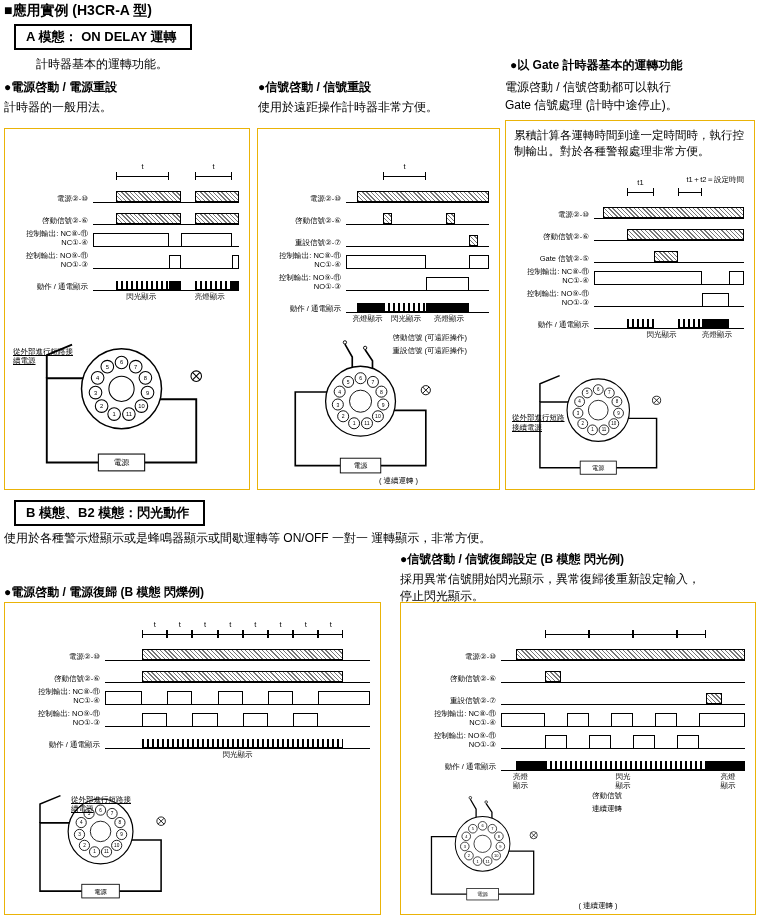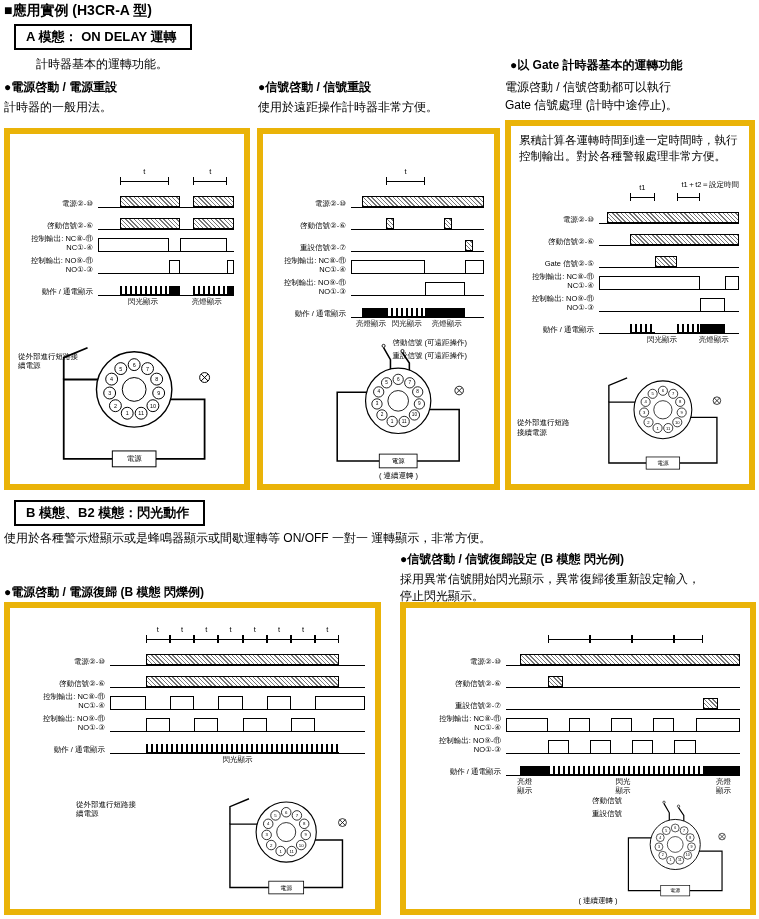--- a/index.html
+++ b/index.html
@@ -9,21 +9,21 @@
     font-family:"Liberation Sans","DejaVu Sans",sans-serif;color:#000;font-size:12px;
   }
   .abs{position:absolute;}
   .bold{font-weight:bold;}
   .page-title{position:absolute;left:4px;top:2px;font-size:14px;font-weight:bold;}
   .sec-head{
     position:absolute;border:2px solid #000;padding:2px 14px 2px 10px;
     font-size:13px;font-weight:bold;background:#fff;white-space:nowrap;
   }
   .panel-box{
-    position:absolute;border:6px solid #eab308;background:#fff;
+    position:absolute;border:1px solid #eab308;background:#fff;
     padding:4px 6px;display:flex;flex-direction:column;overflow:hidden;
   }
   .box-a1{left:4px;top:128px;width:246px;height:362px;}
   .box-a2{left:257px;top:128px;width:243px;height:362px;}
   .box-a3{left:505px;top:120px;width:250px;height:370px;}
   .box-b1{left:4px;top:602px;width:377px;height:313px;}
   .box-b2{left:400px;top:602px;width:356px;height:313px;}
   .gate-note{font-size:11.5px;line-height:1.4;margin:2px 2px 6px 2px;}
   
   .timing{margin-top:14px;}
@@ -51,28 +51,28 @@
     font-style:normal;font-size:7.5px;line-height:1;background:#fff;padding:0 1px;
   }
   .rnote{position:absolute;right:0;top:-10px;font-size:7.5px;white-space:nowrap;background:#fff;}
   .capline{position:relative;flex:1;height:18px;margin-right:4px;}
   .cap{
     position:absolute;top:2px;transform:translateX(-50%);
     font-size:7.5px;line-height:1.15;text-align:center;white-space:nowrap;
   }
   
   .wiring{position:relative;flex:1;min-height:0;margin-top:2px;}
-  .wsvgwrap{position:absolute;inset:0;display:flex;justify-content:flex-end;align-items:center;}
+  .wsvgwrap{position:absolute;inset:0;display:flex;justify-content:flex-start;align-items:center;}
   .wsvgwrap svg{height:98%;max-height:172px;}
   .wire{fill:none;stroke:#000;stroke-width:1.8;}
   .thin{fill:none;stroke:#000;stroke-width:1;}
   .wtext{font-size:7.5px;font-family:inherit;}
   .pintext{font-size:5.5px;font-family:inherit;}
   .wlabel{position:absolute;font-size:7.5px;line-height:1.25;}
-  .wlabel.ext{left:2px;top:36px;width:62px;}
+  .wlabel.ext{left:2px;top:36px;width:62px;text-decoration:underline;}
   .box-b1 .wlabel.ext{left:60px;top:26px;}
   .wlabel.gate{right:0;top:0;width:96px;}
   .box-a3 .wlabel.ext{left:0;top:64px;width:58px;}
   .wlabel.sw0{left:calc(50% + 14px);top:0;}
   .wlabel.sw1{left:calc(50% + 14px);top:13px;}
   .wlabel.wnote{left:50%;transform:translateX(-50%);bottom:0;white-space:nowrap;padding-left:40px;}
 </style>
 </head>
 <body>
 
@@ -687,16 +687,16 @@
           <text class="pintext" x="127.7" y="61.6" text-anchor="middle" dominant-baseline="central">8</text>
           <circle cx="129.7" cy="75.6" r="6" fill="#fff" stroke="#000"></circle>
           <text class="pintext" x="129.7" y="75.6" text-anchor="middle" dominant-baseline="central">9</text>
           <circle cx="123.9" cy="88.4" r="6" fill="#fff" stroke="#000"></circle>
           <text class="pintext" x="123.9" y="88.4" text-anchor="middle" dominant-baseline="central">10</text>
           <circle cx="112.0" cy="96.0" r="6" fill="#fff" stroke="#000"></circle>
           <text class="pintext" x="112.0" y="96.0" text-anchor="middle" dominant-baseline="central">11</text>
         </svg>
       </div>
       <div class="wlabel sw0">啓動信號</div>
-      <div class="wlabel sw1">重設信號</div>
+      <div class="wlabel sw1">連續運轉</div>
       <div class="wlabel wnote">( 連續運轉 )</div>
     </div>
 </div>
 
 </body></html>

